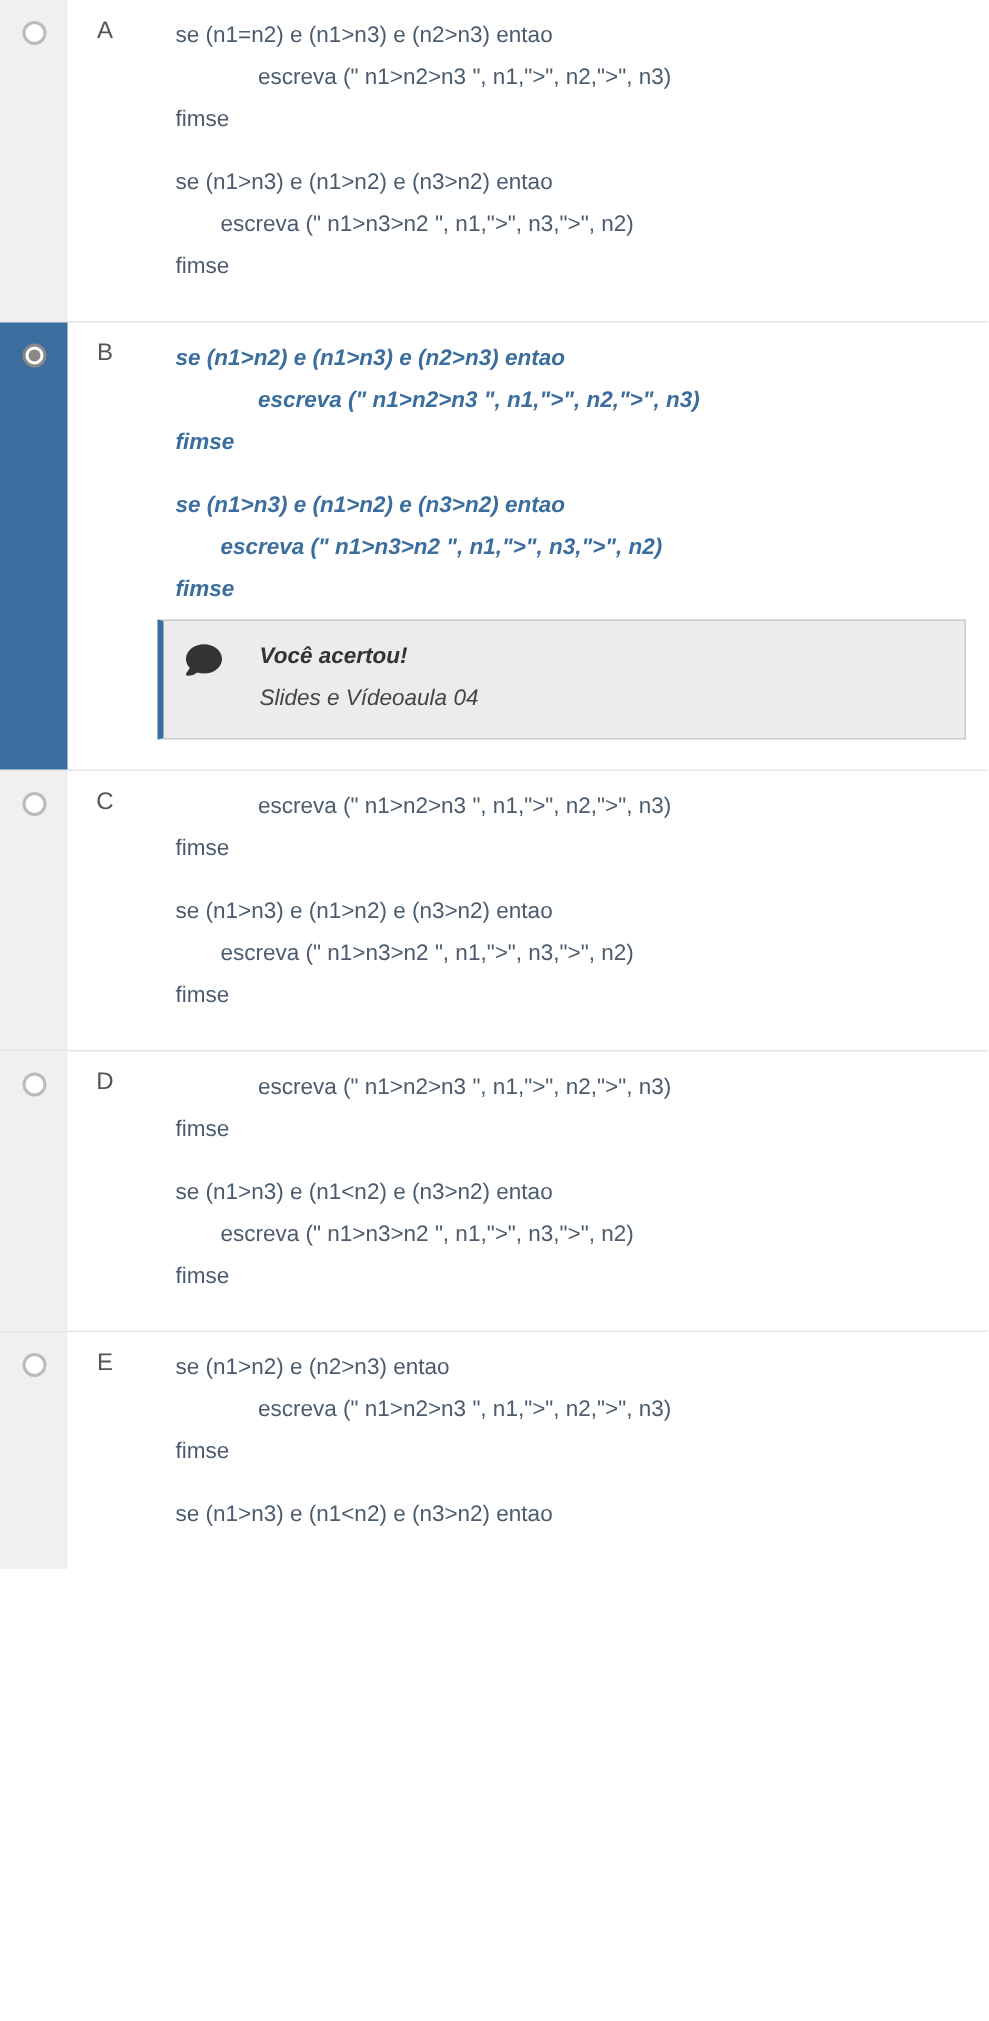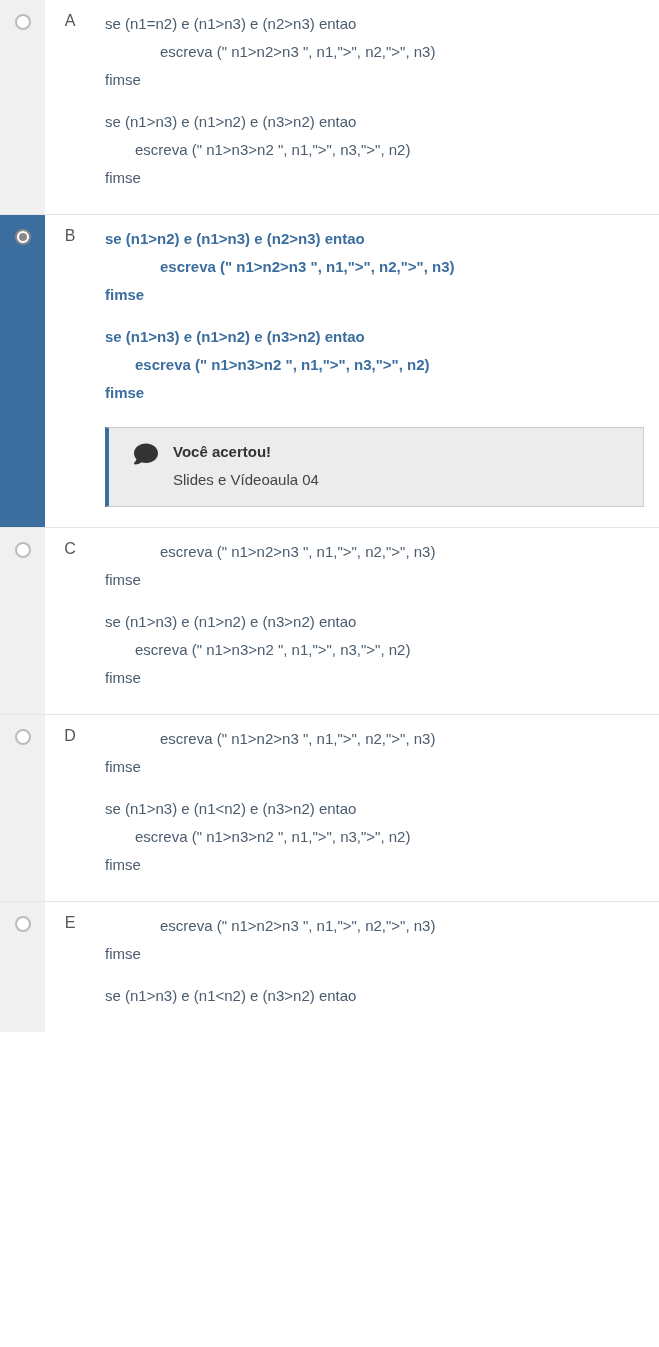--- a/index.html
+++ b/index.html
@@ -58,36 +58,37 @@
   }
   .content-col {
     flex: 1;
     padding: 12px 15px 20px 10px;
     color: #4a5c6e;
     line-height: 1.6;
   }
   .content-col.correct {
     color: #3b6e9e;
     font-weight: bold;
+    font-style: italic;
   }
   .code-block p {
-    margin: 0 0 4px 0;
+    margin: 0 0 4px 12px;
   }
   .code-block p.indent1 { padding-left: 55px; }
   .code-block p.indent2 { padding-left: 30px; }
   .block-gap { height: 14px; }
   .feedback-box {
-    margin-top: 22px;
+    margin-top: 8px;
     border: 1px solid #ccc;
     border-left: 4px solid #3b6e9e;
     background: #ececec;
-    padding: 12px 14px 14px 24px;
+    padding: 12px 14px 14px 14px;
     display: flex;
     align-items: flex-start;
-    gap: 14px;
+    gap: 24px;
     color: #333;
     font-weight: normal;
   }
   .feedback-icon {
     width: 26px;
     height: 24px;
     flex-shrink: 0;
     margin-top: 2px;
   }
   .feedback-text .fb-title {
@@ -181,20 +182,21 @@
         </div>
       </div>
     </div>
     <div class="option-row">
       <div class="radio-col">
         <div class="radio-circle"></div>
       </div>
       <div class="letter-col">E</div>
       <div class="content-col">
         <div class="code-block">
+          <p>se (n1&gt;n2)  e (n2&gt;n3) entao</p>
           <p class="indent1">escreva (" n1&gt;n2&gt;n3 ", n1,"&gt;", n2,"&gt;", n3)</p>
           <p>fimse</p>
           <div class="block-gap"></div>
           <p>se (n1&gt;n3) e (n1&lt;n2) e (n3&gt;n2) entao</p>
         </div>
       </div>
     </div>
   </div>
 
 </body></html>

